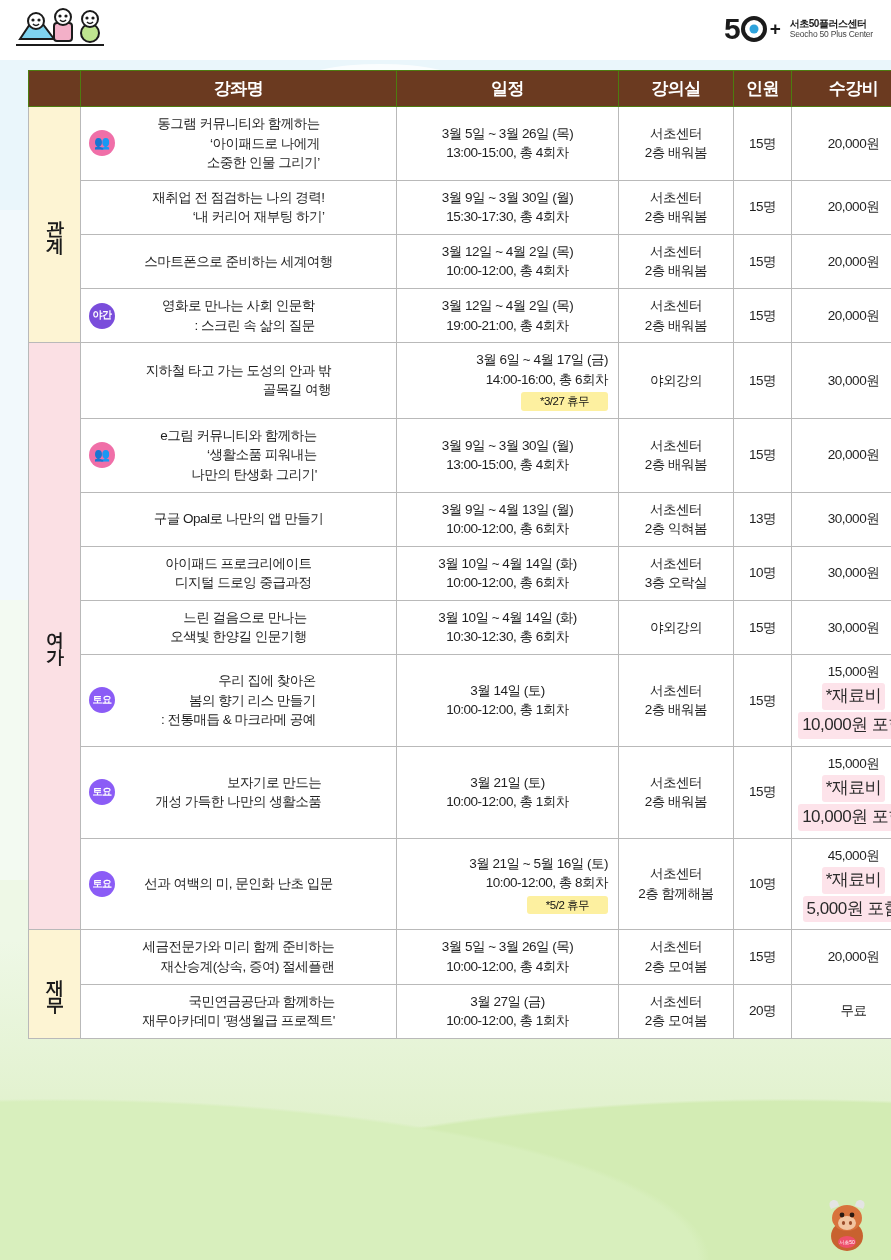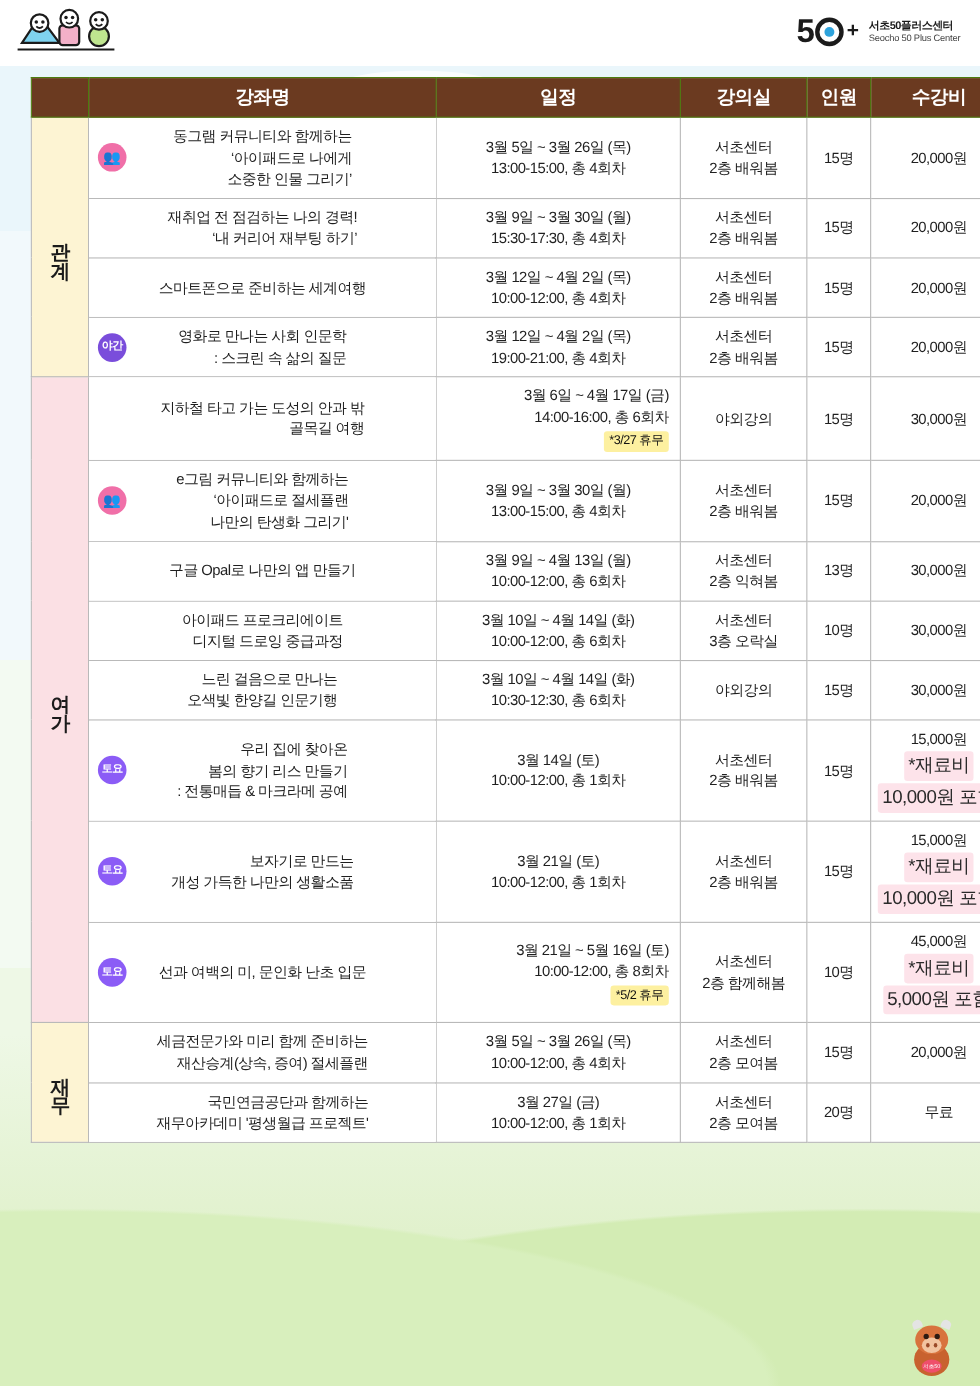--- a/index.html
+++ b/index.html
@@ -126,21 +126,21 @@
     position:absolute; left:8px; top:50%; transform:translateY(-50%);
     letter-spacing:-0.5px;
   }
   .badge.community { background:#f06fa8; font-size:13px; }
   .badge.night { background:#7a4ddb; }
   .badge.sat { background:#8b5cf6; }
   .name-with-badge { padding-left:34px; }
 
   .hol {
     display:inline-block; background:#fdf0a0; color:#111; font-size:11.5px;
-    padding:1px 5px; border-radius:3px; margin-top:3px; letter-spacing:-0.5px;
+    padding:1px 19px; border-radius:3px; margin-top:3px; letter-spacing:-0.5px;
   }
   .sched-right { text-align:right; padding-right:10px; }
 
   .fee-note {
     display:block; background:#fde3ea; color:#2a2a2a; font-size:17px;
     padding:1px 4px; border-radius:3px; margin:2px auto 0; width:max-content;
     letter-spacing:-0.5px;
   }
 
   
@@ -249,21 +249,21 @@
           <td class="cat cat-yg" rowspan="8">
             <div class="vert">여가</div>
           </td>
           <td class="name"><span class="name-inner"><span>지하철 타고 가는 도성의 안과 밖</span><br><span>골목길 여행</span></span></td>
           <td class="sched-right">3월 6일 ~ 4월 17일 (금)<br>14:00-16:00, 총 6회차<br><span class="hol">*3/27 휴무</span></td>
           <td>야외강의</td>
           <td>15명</td>
           <td><span>30,000원</span></td>
         </tr>
         <tr>
-          <td class="name name-with-badge"><span class="badge community">👥</span><span class="name-inner"><span>e그림 커뮤니티와 함께하는</span><br><span>‘아이패드로 절세플랜</span><br><span>나만의 탄생화 그리기'</span></span></td>
+          <td class="name name-with-badge"><span class="badge community">👥</span><span class="name-inner"><span>e그림 커뮤니티와 함께하는</span><br><span>‘생활소품 피워내는</span><br><span>나만의 탄생화 그리기'</span></span></td>
           <td>3월 9일 ~ 3월 30일 (월)<br>13:00-15:00, 총 4회차</td>
           <td>서초센터<br>2층 배워봄</td>
           <td>15명</td>
           <td><span>20,000원</span></td>
         </tr>
         <tr>
           <td class="name"><span class="name-inner"><span>구글 Opal로 나만의 앱 만들기</span></span></td>
           <td>3월 9일 ~ 4월 13일 (월)<br>10:00-12:00, 총 6회차</td>
           <td>서초센터<br>2층 익혀봄</td>
           <td>13명</td>

